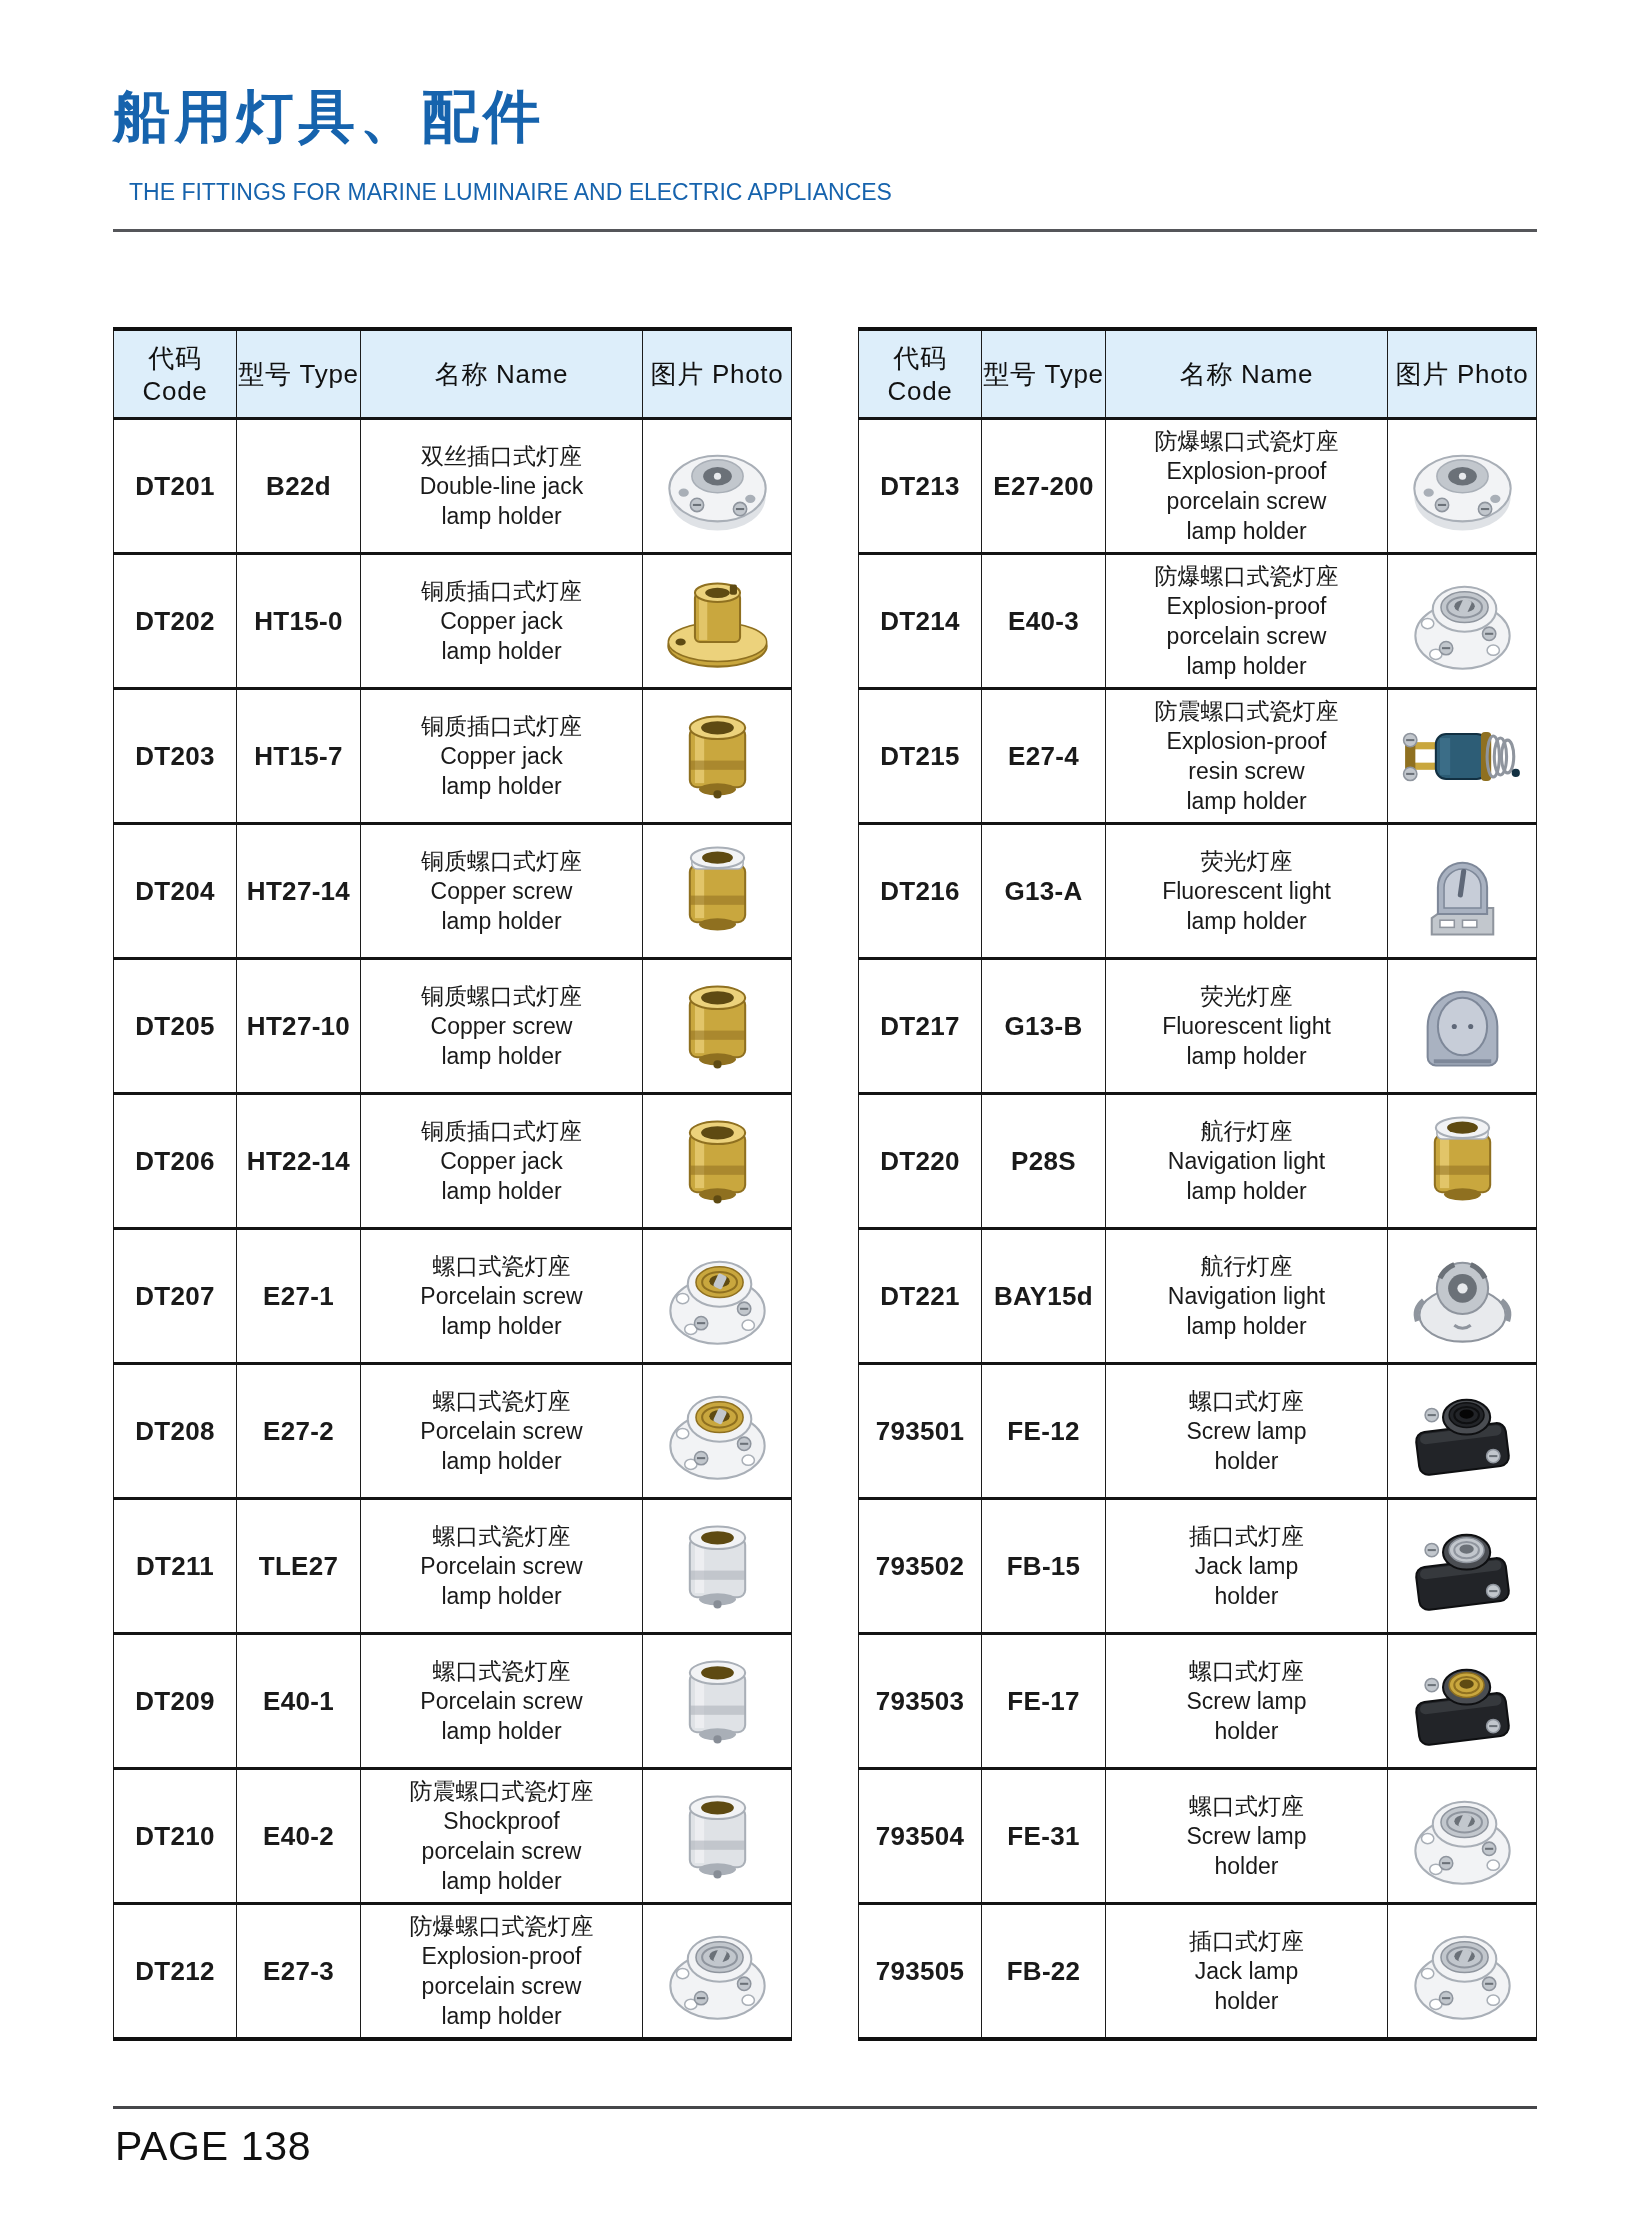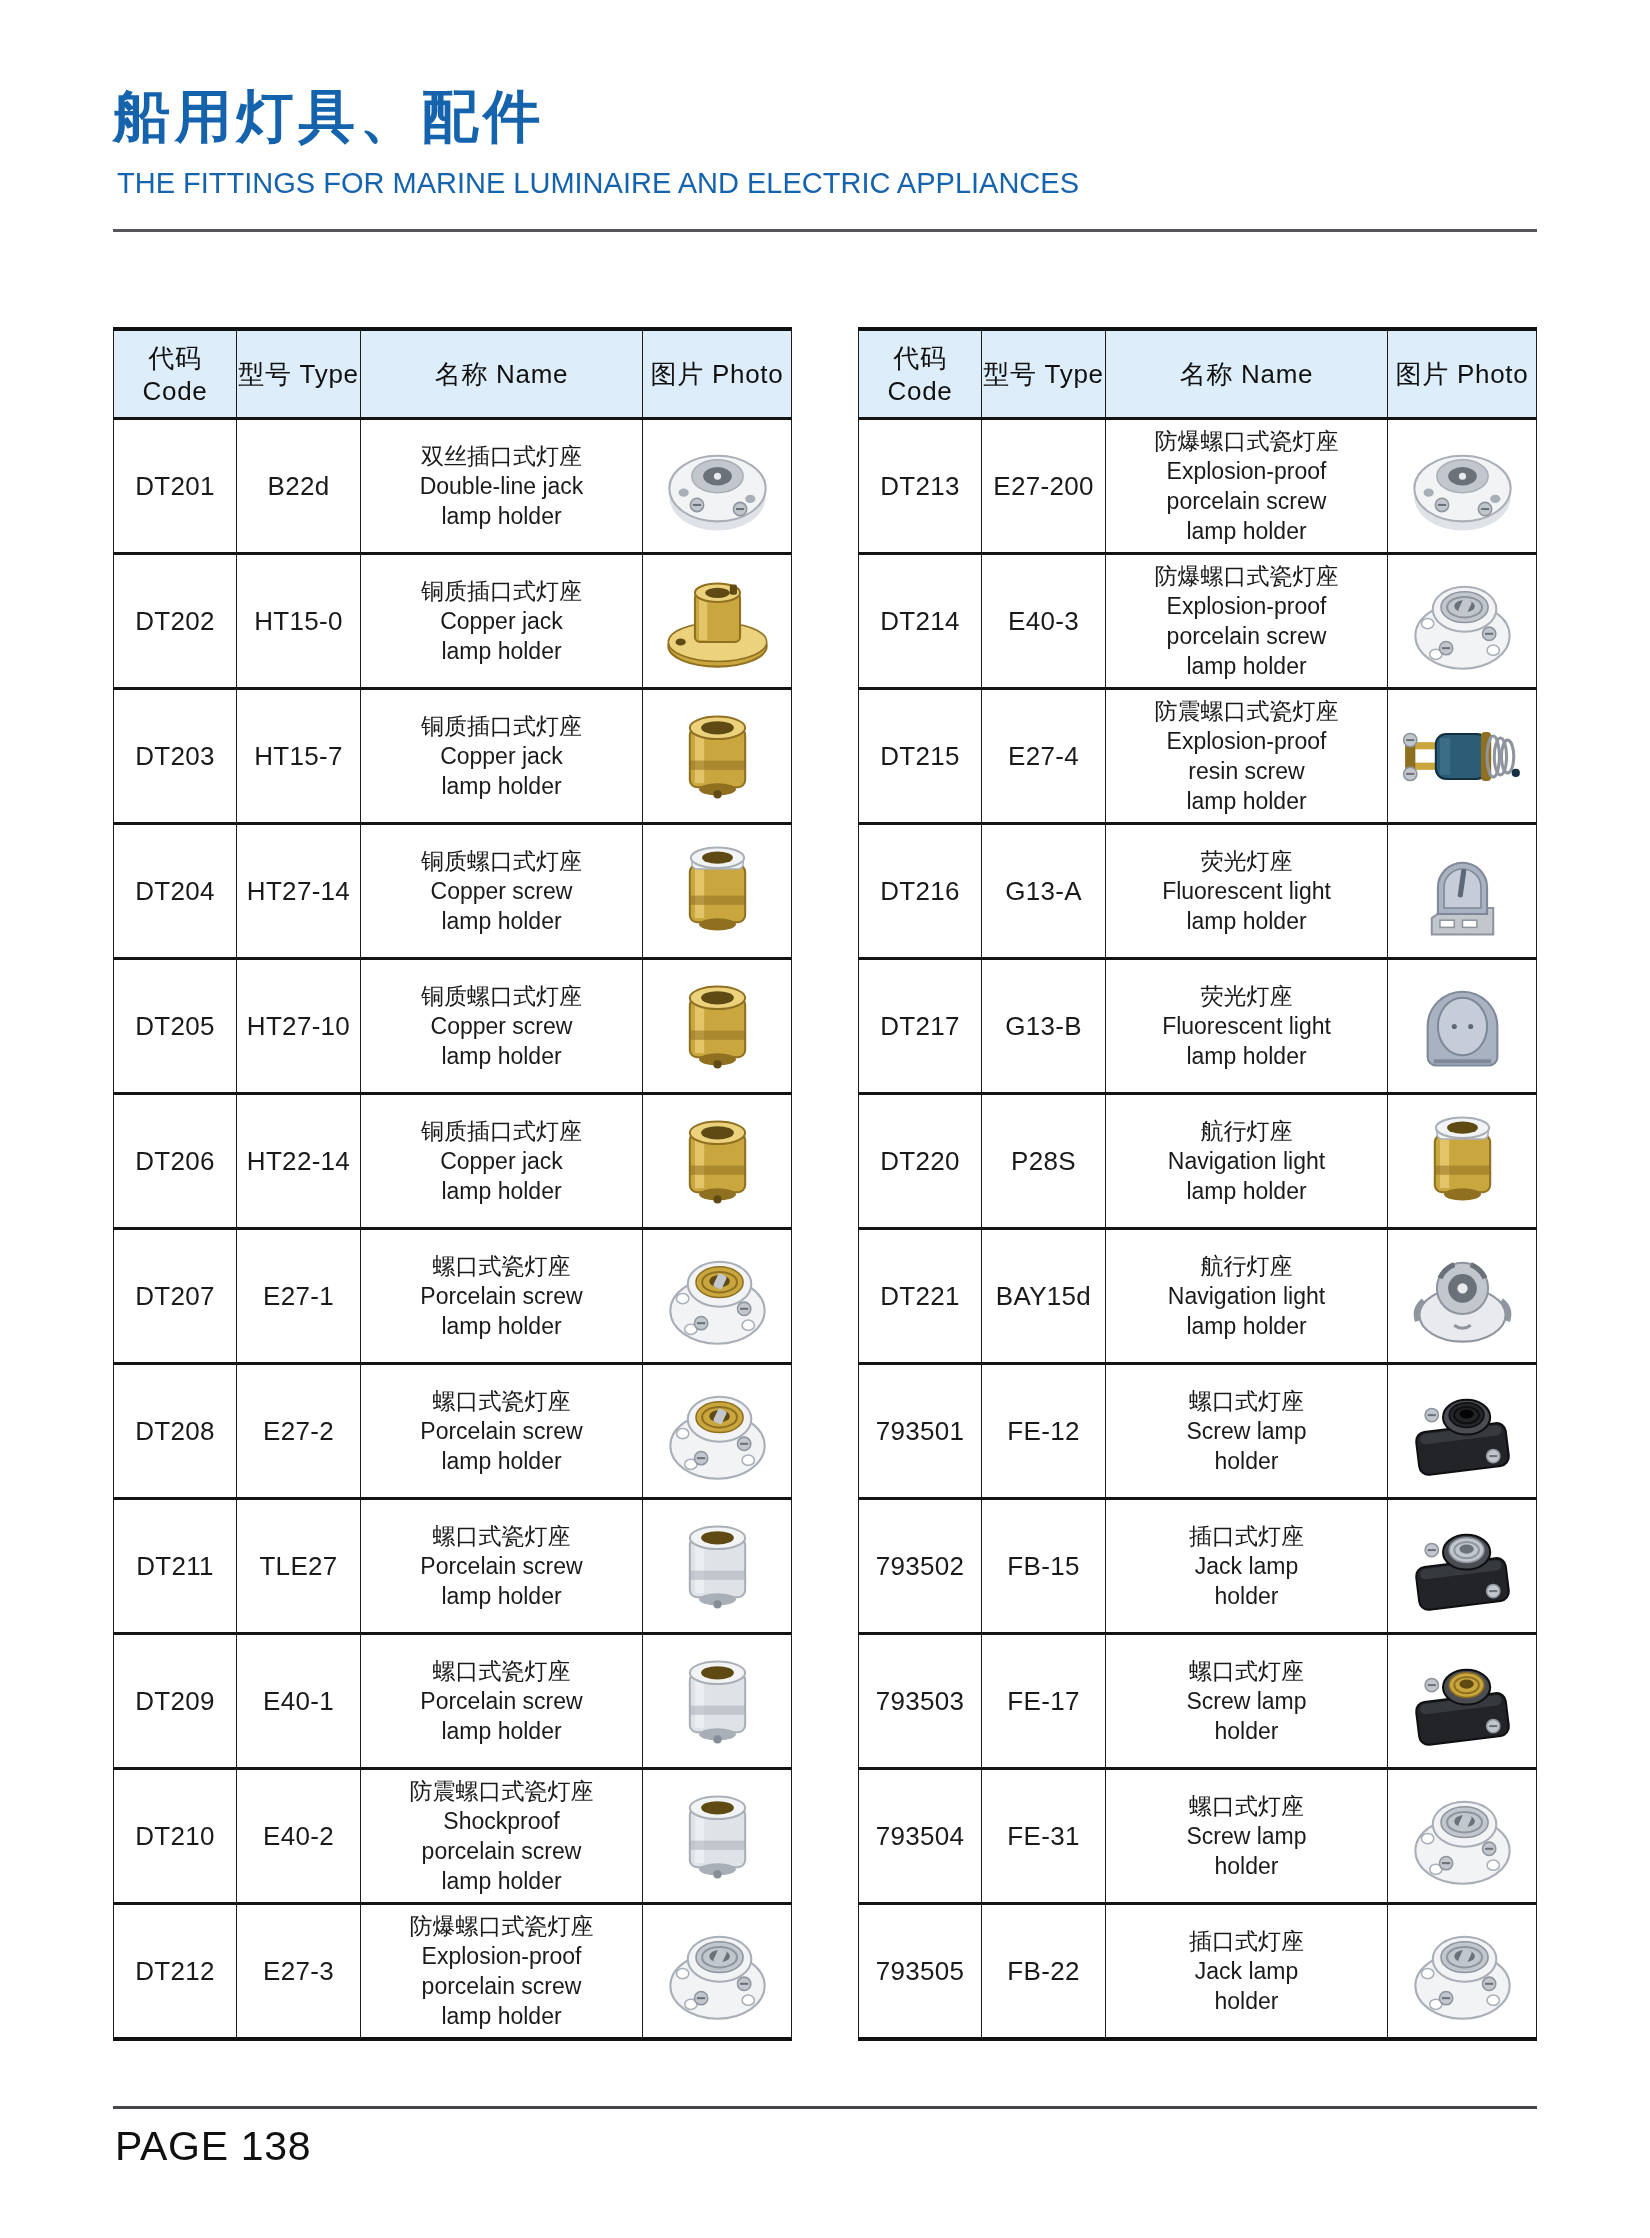--- a/index.html
+++ b/index.html
@@ -8,22 +8,22 @@
     font-family:"Liberation Sans","DejaVu Sans",sans-serif;color:#1a1a1a;
   }
   .page{position:absolute;inset:0;border-radius:12px;}
 
   
   .title-zh{
     position:absolute;left:113px;top:85px;margin:0;
     font-size:57px;font-weight:700;color:#1663ad;letter-spacing:4.7px;line-height:1.1;
   }
   .title-en{
-    position:absolute;left:113px;top:164px;margin:4px;
-    font-size:29px;font-weight:500;color:#1663ad;letter-spacing:0px;line-height:1.1;white-space:nowrap;
+    position:absolute;left:113px;top:164px;margin:16px;
+    font-size:23px;font-weight:500;color:#1663ad;letter-spacing:0px;line-height:1.1;white-space:nowrap;
   }
   .header-rule{position:absolute;left:113px;top:229px;width:1424px;height:2.7px;background:#55565a;}
 
   
   .tables{position:absolute;left:113px;top:327px;width:1424px;display:flex;justify-content:space-between;}
   table.catalog{
     width:678px;height:1680px;border-collapse:collapse;table-layout:fixed;
     border-top:4.7px solid #101010;border-bottom:4.7px solid #101010;
   }
   table.catalog col.c-code{width:123px;}
@@ -33,21 +33,21 @@
   table.catalog th,table.catalog td{
     border-left:1.3px solid #1c1c1c;border-right:1.3px solid #1c1c1c;
     border-top:3.3px solid #141414;border-bottom:3.3px solid #141414;
     text-align:center;vertical-align:middle;padding:0;
   }
   table.catalog thead th{
     height:86px;background:#ddeefa;font-weight:500;font-size:26px;color:#111;
     border-top:none;border-bottom:2px solid #1c1c1c;letter-spacing:0.7px;
   }
   table.catalog tbody td{height:132px;}
-  td.col-code,td.col-type{font-size:26px;letter-spacing:0.3px;}
+  td.col-code,td.col-type{font-size:26px;letter-spacing:0.3px;font-weight:bold;}
   td.col-name{font-size:23px;line-height:30px;}
   .name-zh{font-size:23px;}
   .name-en-line{font-size:23px;white-space:nowrap;}
   td.col-photo svg{display:block;margin:0 auto;}
 
   
   .footer-rule{position:absolute;left:113px;top:2106px;width:1424px;height:3.3px;background:#46474a;}
   .page-number{position:absolute;left:115px;top:2123px;font-size:41px;color:#101010;letter-spacing:0.7px;}
 </style>
 </head>

